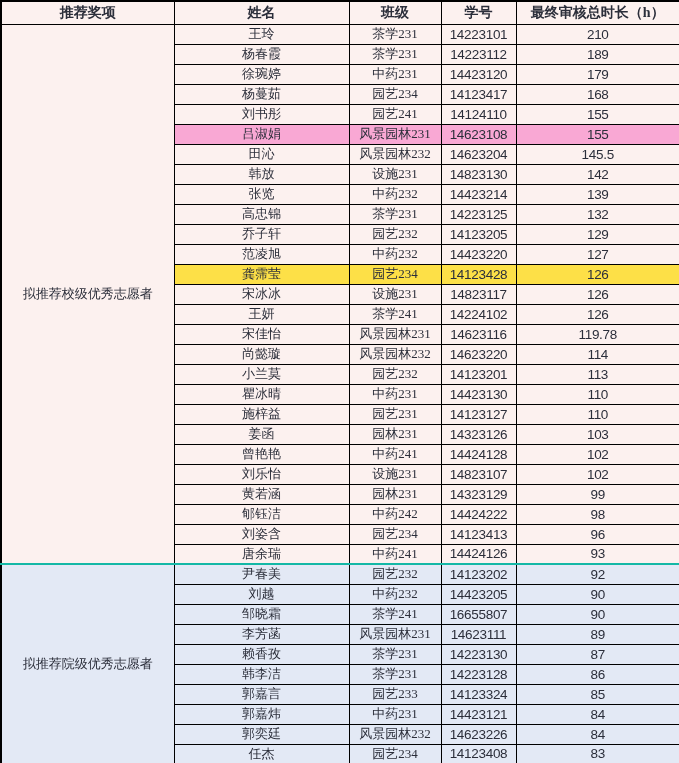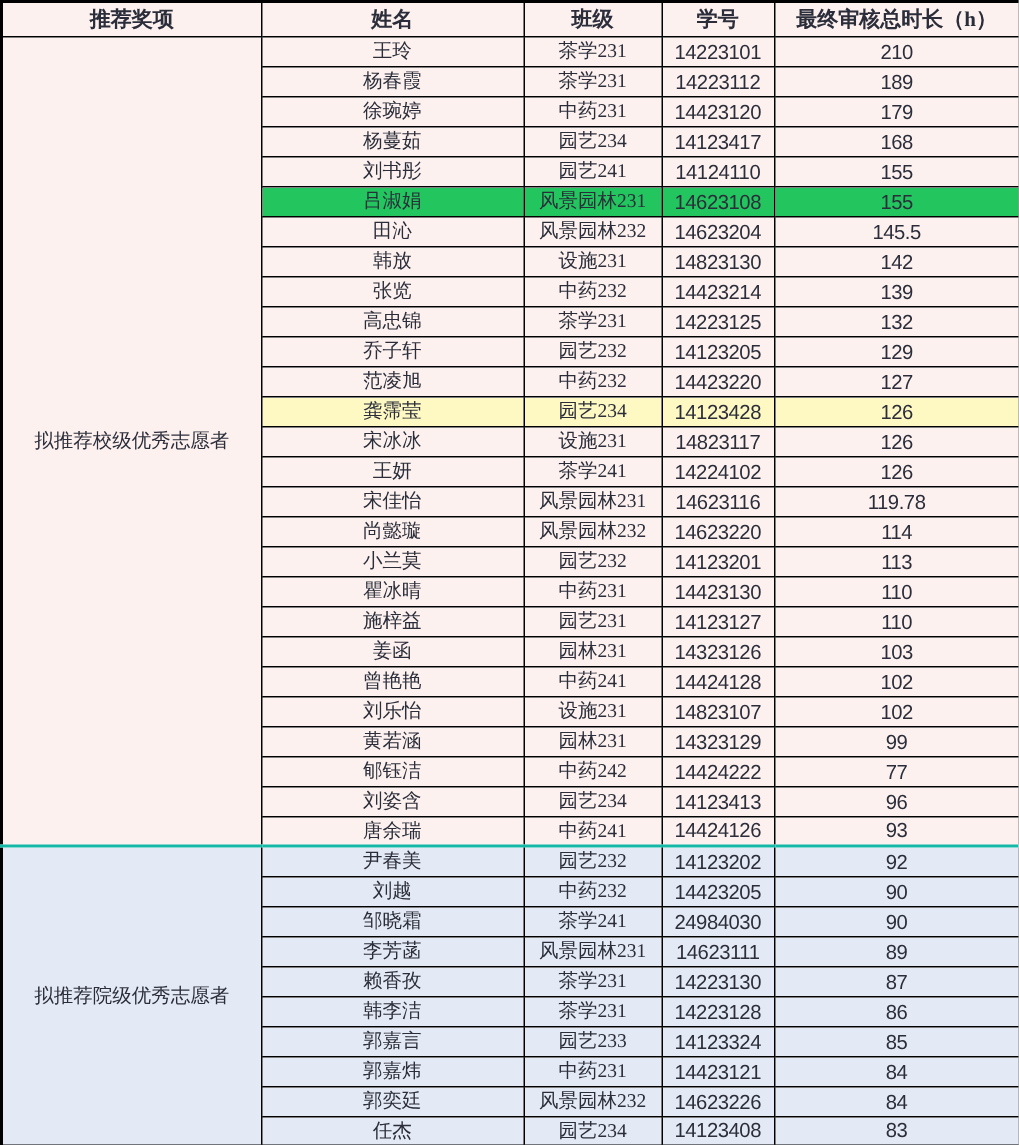--- a/index.html
+++ b/index.html
@@ -79,21 +79,21 @@
         <td class="col-class">园艺234</td>
         <td class="col-id">14123417</td>
         <td class="col-hours">168</td>
       </tr>
       <tr style="background: rgb(252, 241, 239); padding-left: 19px;">
         <td class="col-name">刘书彤</td>
         <td class="col-class">园艺241</td>
         <td class="col-id">14124110</td>
         <td class="col-hours">155</td>
       </tr>
-      <tr style="background: #22c55e;">
+      <tr style="background: #f9a8d4;">
         <td class="col-name">吕淑娟</td>
         <td class="col-class">风景园林231</td>
         <td class="col-id">14623108</td>
         <td class="col-hours">155</td>
       </tr>
       <tr style="background: rgb(252, 241, 239);">
         <td class="col-name">田沁</td>
         <td class="col-class">风景园林232</td>
         <td class="col-id">14623204</td>
         <td class="col-hours">145.5</td>
@@ -121,21 +121,21 @@
         <td class="col-class">园艺232</td>
         <td class="col-id">14123205</td>
         <td class="col-hours">129</td>
       </tr>
       <tr style="background: rgb(252, 241, 239);">
         <td class="col-name">范凌旭</td>
         <td class="col-class">中药232</td>
         <td class="col-id">14423220</td>
         <td class="col-hours">127</td>
       </tr>
-      <tr style="background: #fef9c3; margin-left: 16px;">
+      <tr style="background: #fde047; margin-left: 16px;">
         <td class="col-name">龚霈莹</td>
         <td class="col-class">园艺234</td>
         <td class="col-id">14123428</td>
         <td class="col-hours">126</td>
       </tr>
       <tr style="background: rgb(252, 241, 239);">
         <td class="col-name">宋冰冰</td>
         <td class="col-class">设施231</td>
         <td class="col-id">14823117</td>
         <td class="col-hours">126</td>
@@ -197,21 +197,21 @@
       <tr style="background: rgb(252, 241, 239);">
         <td class="col-name">黄若涵</td>
         <td class="col-class">园林231</td>
         <td class="col-id">14323129</td>
         <td class="col-hours">99</td>
       </tr>
       <tr style="background: rgb(252, 241, 239);">
         <td class="col-name">郇钰洁</td>
         <td class="col-class">中药242</td>
         <td class="col-id">14424222</td>
-        <td class="col-hours">77</td>
+        <td class="col-hours">98</td>
       </tr>
       <tr style="background: rgb(252, 241, 239);">
         <td class="col-name">刘姿含</td>
         <td class="col-class">园艺234</td>
         <td class="col-id">14123413</td>
         <td class="col-hours">96</td>
       </tr>
       <tr style="background: rgb(252, 241, 239);">
         <td class="col-name">唐余瑞</td>
         <td class="col-class">中药241</td>
@@ -227,21 +227,21 @@
       </tr>
       <tr style="background: rgb(227, 233, 245);">
         <td class="col-name">刘越</td>
         <td class="col-class">中药232</td>
         <td class="col-id">14423205</td>
         <td class="col-hours">90</td>
       </tr>
       <tr style="background: rgb(227, 233, 245);">
         <td class="col-name">邹晓霜</td>
         <td class="col-class">茶学241</td>
-        <td class="col-id">24984030</td>
+        <td class="col-id">16655807</td>
         <td class="col-hours">90</td>
       </tr>
       <tr style="background: rgb(227, 233, 245); margin-top: 31px;">
         <td class="col-name">李芳菡</td>
         <td class="col-class">风景园林231</td>
         <td class="col-id">14623111</td>
         <td class="col-hours">89</td>
       </tr>
       <tr style="background: rgb(227, 233, 245);">
         <td class="col-name">赖香孜</td>

